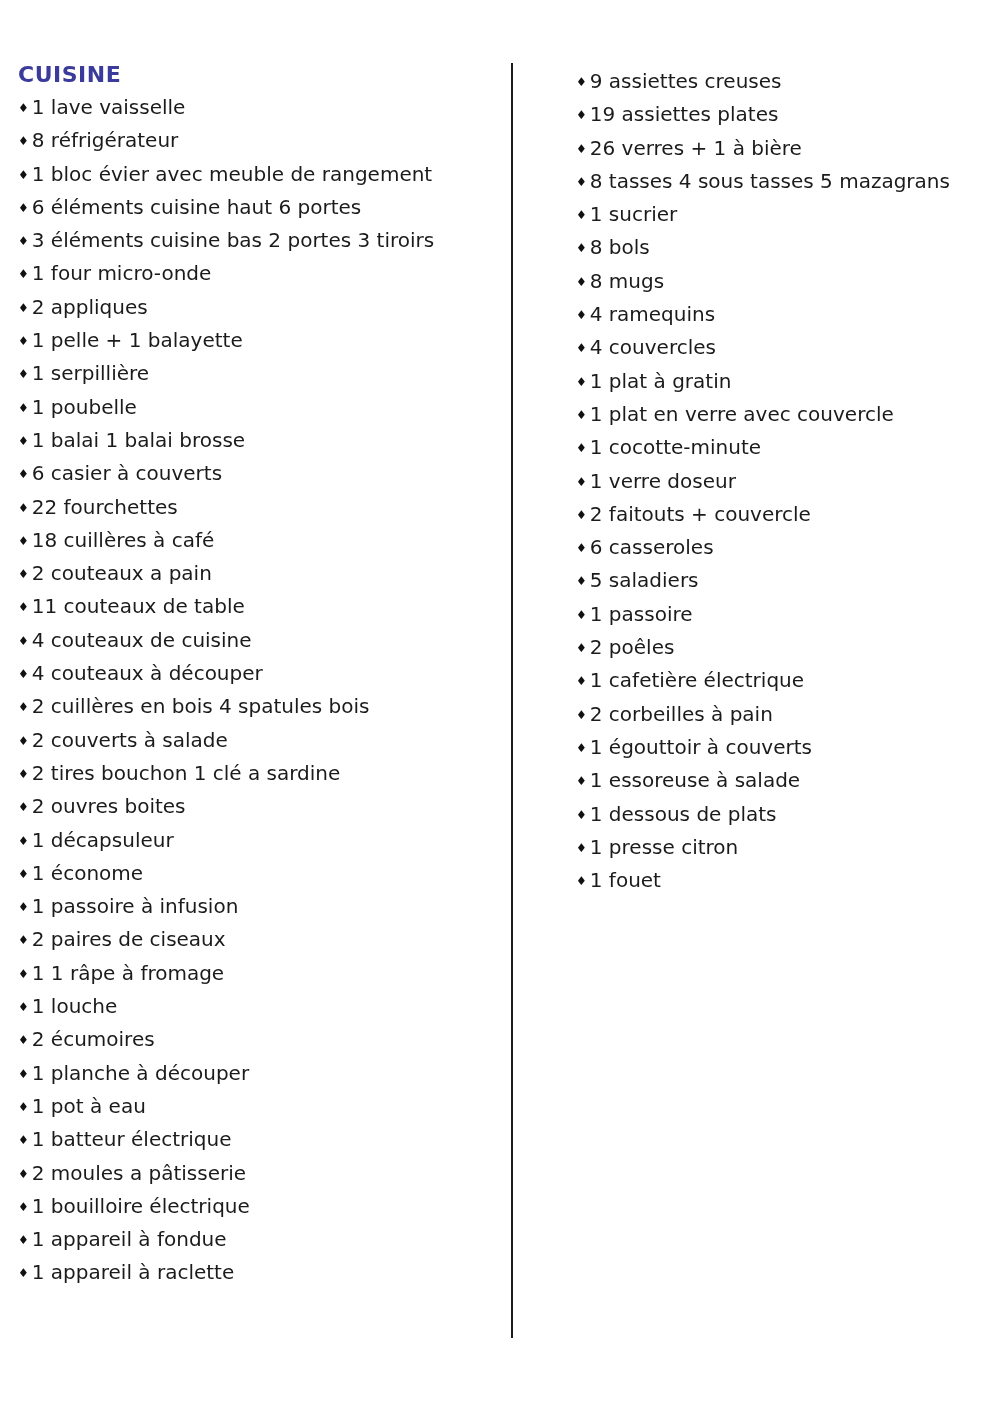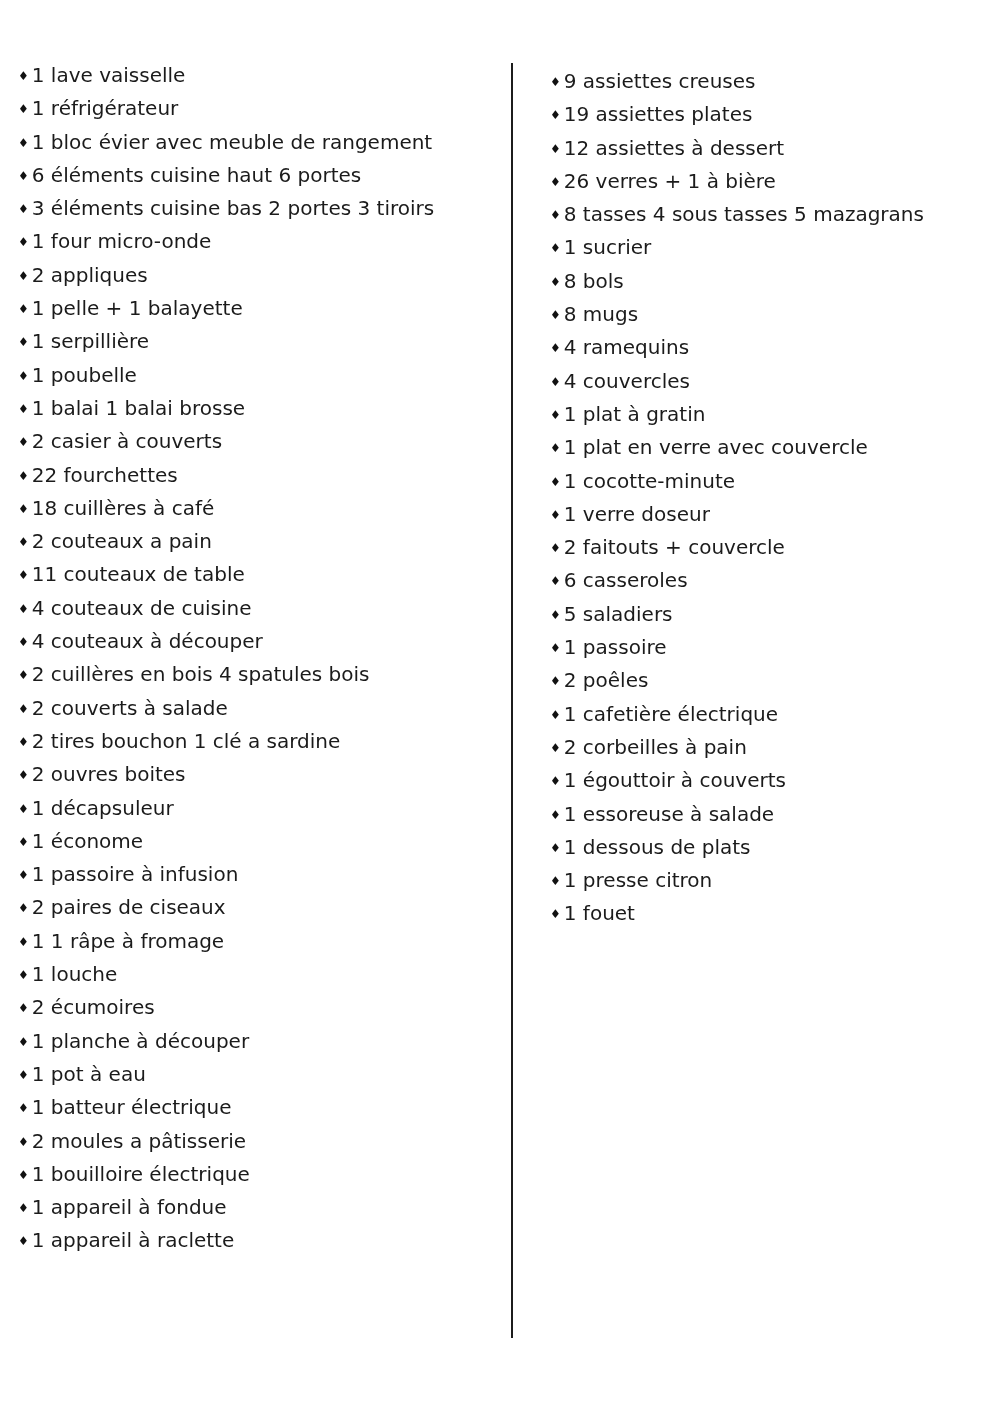--- a/index.html
+++ b/index.html
@@ -20,21 +20,21 @@
     align-items: flex-start;
     padding-top: 60px;
   }
   .col-left {
     box-sizing: border-box;
     width: 512px;
     padding-left: 18px;
   }
   .col-right {
     box-sizing: border-box;
-    padding-left: 38px;
+    padding-left: 64px;
     padding-top: 6px;
   }
   .doc-title {
     font-size: 22px;
     font-weight: bold;
     line-height: 30px;
     letter-spacing: 0.5px;
     margin: 0 0 2px 0;
   }
   ul.inventory-list {
@@ -62,33 +62,34 @@
     width: 2px;
     height: 1275px;
     background: #1c1c1c;
   }
 </style>
 </head>
 <body>
 
 <div class="page">
   <div class="col-left">
+    <h1 class="doc-title" style="color: rgb(59, 59, 155);">CUISINE</h1>
     <ul class="inventory-list">
         <li><span class="bullet">♦</span><span>1 lave vaisselle</span></li>
-        <li><span class="bullet">♦</span><span>1 réfrigérateur</span></li>
+        <li><span class="bullet">♦</span><span>8 réfrigérateur</span></li>
         <li><span class="bullet">♦</span><span>1 bloc évier avec meuble de rangement</span></li>
         <li><span class="bullet">♦</span><span>6 éléments cuisine haut 6 portes</span></li>
         <li><span class="bullet">♦</span><span>3 éléments cuisine bas 2 portes 3 tiroirs</span></li>
         <li><span class="bullet">♦</span><span>1 four micro-onde</span></li>
         <li><span class="bullet">♦</span><span>2 appliques</span></li>
         <li><span class="bullet">♦</span><span>1 pelle + 1 balayette</span></li>
         <li><span class="bullet">♦</span><span>1 serpillière</span></li>
         <li><span class="bullet">♦</span><span>1 poubelle</span></li>
         <li><span class="bullet">♦</span><span>1 balai 1 balai brosse</span></li>
-        <li><span class="bullet">♦</span><span>2 casier à couverts</span></li>
+        <li><span class="bullet">♦</span><span>6 casier à couverts</span></li>
         <li><span class="bullet">♦</span><span>22 fourchettes</span></li>
         <li><span class="bullet">♦</span><span>18 cuillères à café</span></li>
         <li><span class="bullet">♦</span><span>2 couteaux a pain</span></li>
         <li><span class="bullet">♦</span><span>11 couteaux de table</span></li>
         <li><span class="bullet">♦</span><span>4 couteaux de cuisine</span></li>
         <li><span class="bullet">♦</span><span>4 couteaux à découper</span></li>
         <li><span class="bullet">♦</span><span>2 cuillères en bois 4 spatules bois</span></li>
         <li><span class="bullet">♦</span><span>2 couverts à salade</span></li>
         <li><span class="bullet">♦</span><span>2 tires bouchon 1 clé a sardine</span></li>
         <li><span class="bullet">♦</span><span>2 ouvres boites</span></li>
@@ -105,21 +106,20 @@
         <li><span class="bullet">♦</span><span>2 moules a pâtisserie</span></li>
         <li><span class="bullet">♦</span><span>1 bouilloire électrique</span></li>
         <li><span class="bullet">♦</span><span>1 appareil à fondue</span></li>
         <li><span class="bullet">♦</span><span>1 appareil à raclette</span></li>
       </ul>
   </div>
   <div class="col-right">
     <ul class="inventory-list">
         <li><span class="bullet">♦</span><span>9 assiettes creuses</span></li>
         <li><span class="bullet">♦</span><span>19 assiettes plates</span></li>
-        <li><span class="bullet">♦</span><span>12 assiettes à dessert</span></li>
         <li><span class="bullet">♦</span><span>26 verres + 1 à bière</span></li>
         <li><span class="bullet">♦</span><span>8 tasses 4 sous tasses 5 mazagrans</span></li>
         <li><span class="bullet">♦</span><span>1 sucrier</span></li>
         <li><span class="bullet">♦</span><span>8 bols</span></li>
         <li><span class="bullet">♦</span><span>8 mugs</span></li>
         <li><span class="bullet">♦</span><span>4 ramequins</span></li>
         <li><span class="bullet">♦</span><span>4 couvercles</span></li>
         <li><span class="bullet">♦</span><span>1 plat à gratin</span></li>
         <li><span class="bullet">♦</span><span>1 plat en verre avec couvercle</span></li>
         <li><span class="bullet">♦</span><span>1 cocotte-minute</span></li>

